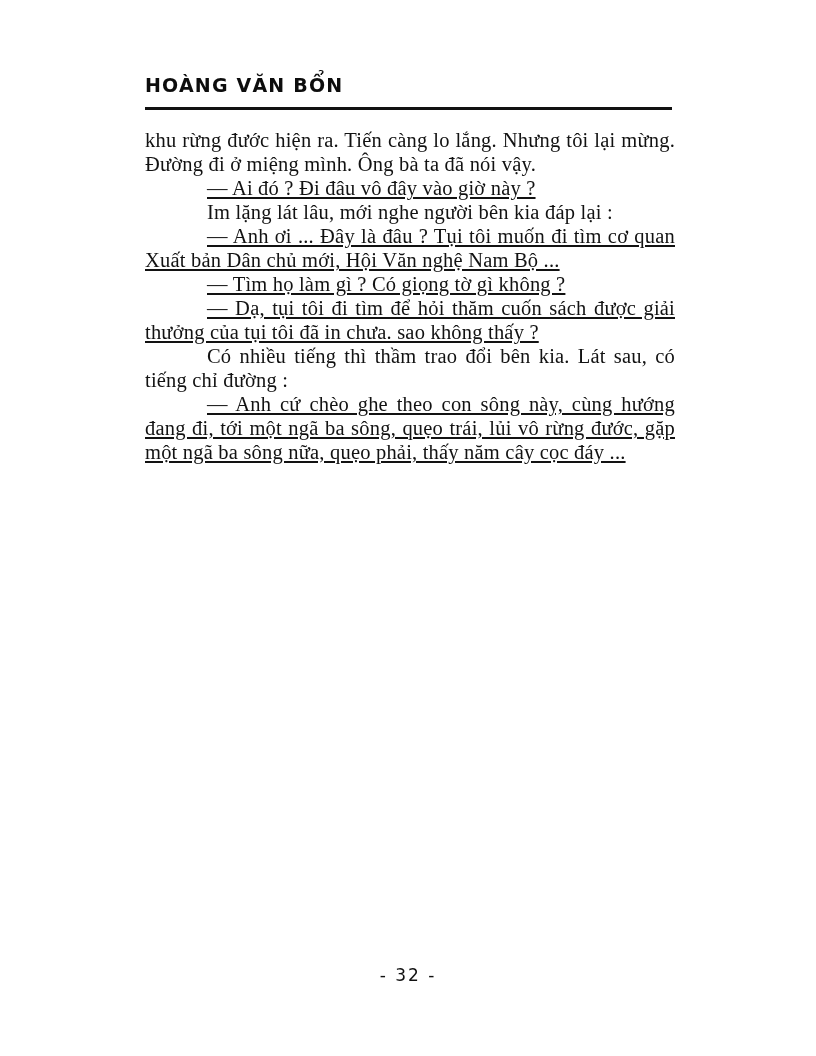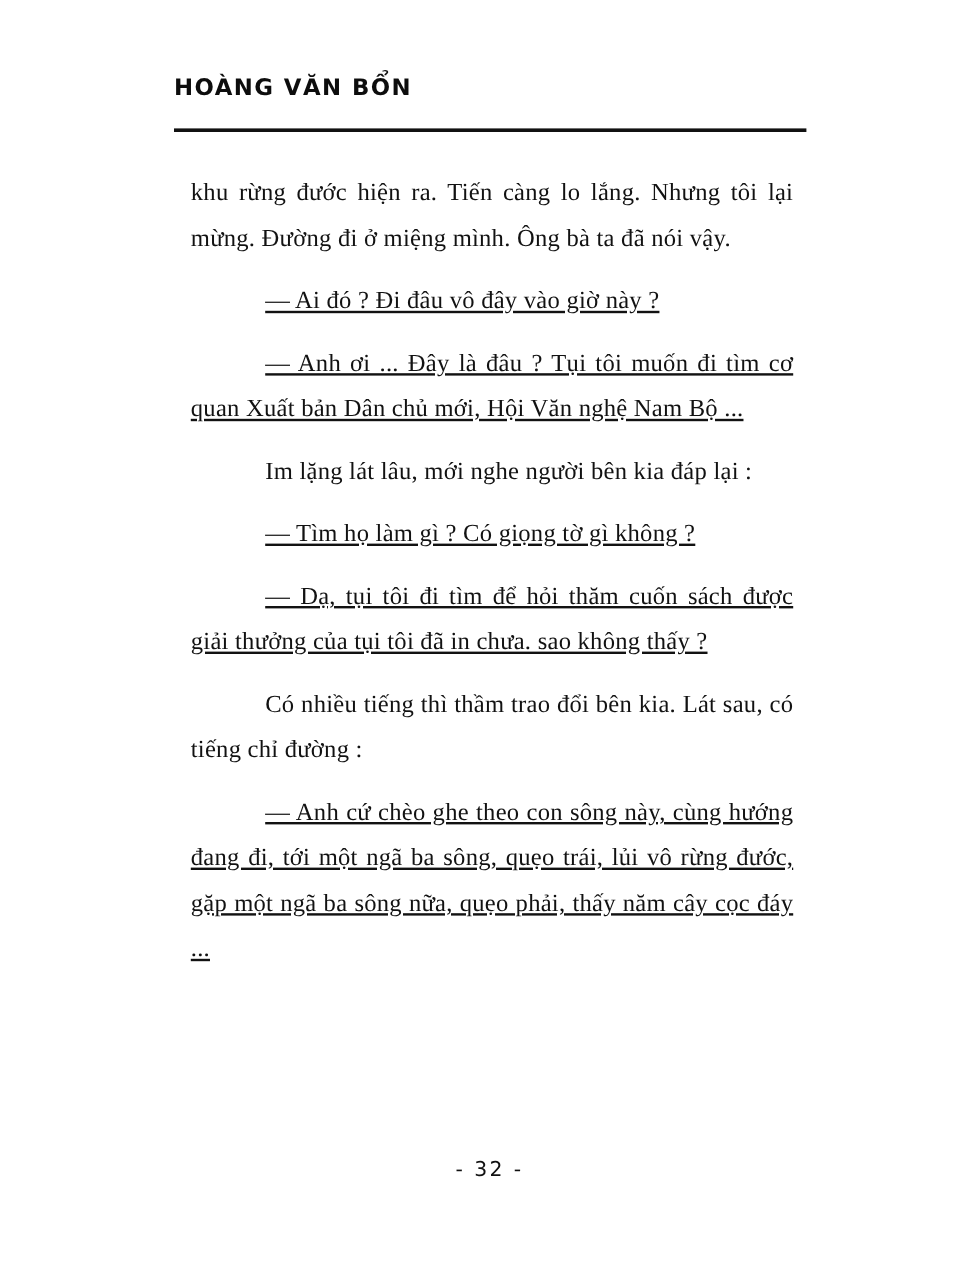--- a/index.html
+++ b/index.html
@@ -19,21 +19,21 @@
     position: absolute;
     left: 0;
     top: 0;
     width: 816px;
     height: 1056px;
     box-sizing: border-box;
   }
   .running-head {
     position: absolute;
     left: 145px;
-    top: 62px;
+    top: 74px;
     font-family: "DejaVu Sans", sans-serif;
     font-weight: bold;
     font-size: 19px;
     letter-spacing: 1.2px;
     color: #0d0d0d;
   }
   .head-rule {
     position: absolute;
     left: 145px;
     top: 107px;
@@ -41,23 +41,23 @@
     height: 3px;
     background: #111111;
   }
   .body-block {
     position: absolute;
     left: 145px;
     top: 128px;
     width: 530px;
   }
   p.para {
-    margin: 14px;
+    margin: 0;
     font-size: 20.5px;
-    line-height: 38px;
+    line-height: 24px;
     text-align: justify;
     text-justify: inter-word;
     letter-spacing: 0.2px;
     color: #121212;
     hyphens: none;
   }
   p.indent {
     text-indent: 62px;
   }
   p.dash {
@@ -81,22 +81,22 @@
 
 <div class="page">
 
   <div class="running-head">HOÀNG VĂN BỔN</div>
 
   <div class="head-rule"></div>
 
   <div class="body-block">
     <p class="para plain">khu rừng đước hiện ra. Tiến càng lo lắng. Nhưng tôi lại mừng. Đường đi ở miệng mình. Ông bà ta đã nói vậy.</p>
     <p class="para dash">— Ai đó ? Đi đâu vô đây vào giờ này ?</p>
+    <p class="para indent">Im lặng lát lâu, mới nghe người bên kia đáp lại :</p>
     <p class="para dash">— Anh ơi ... Đây là đâu ? Tụi tôi muốn đi tìm cơ quan Xuất bản Dân chủ mới, Hội Văn nghệ Nam Bộ ...</p>
-    <p class="para indent">Im lặng lát lâu, mới nghe người bên kia đáp lại :</p>
     <p class="para dash">— Tìm họ làm gì ? Có giọng tờ gì không ?</p>
     <p class="para dash">— Dạ, tụi tôi đi tìm để hỏi thăm cuốn sách được giải thưởng của tụi tôi đã in chưa. sao không thấy ?</p>
     <p class="para indent">Có nhiều tiếng thì thầm trao đổi bên kia. Lát sau, có tiếng chỉ đường :</p>
     <p class="para dash">— Anh cứ chèo ghe theo con sông này, cùng hướng đang đi, tới một ngã ba sông, quẹo trái, lủi vô rừng đước, gặp một ngã ba sông nữa, quẹo phải, thấy năm cây cọc đáy ...</p>
   </div>
 
   <div class="folio">- 32 -</div>
 
 </div>
 

